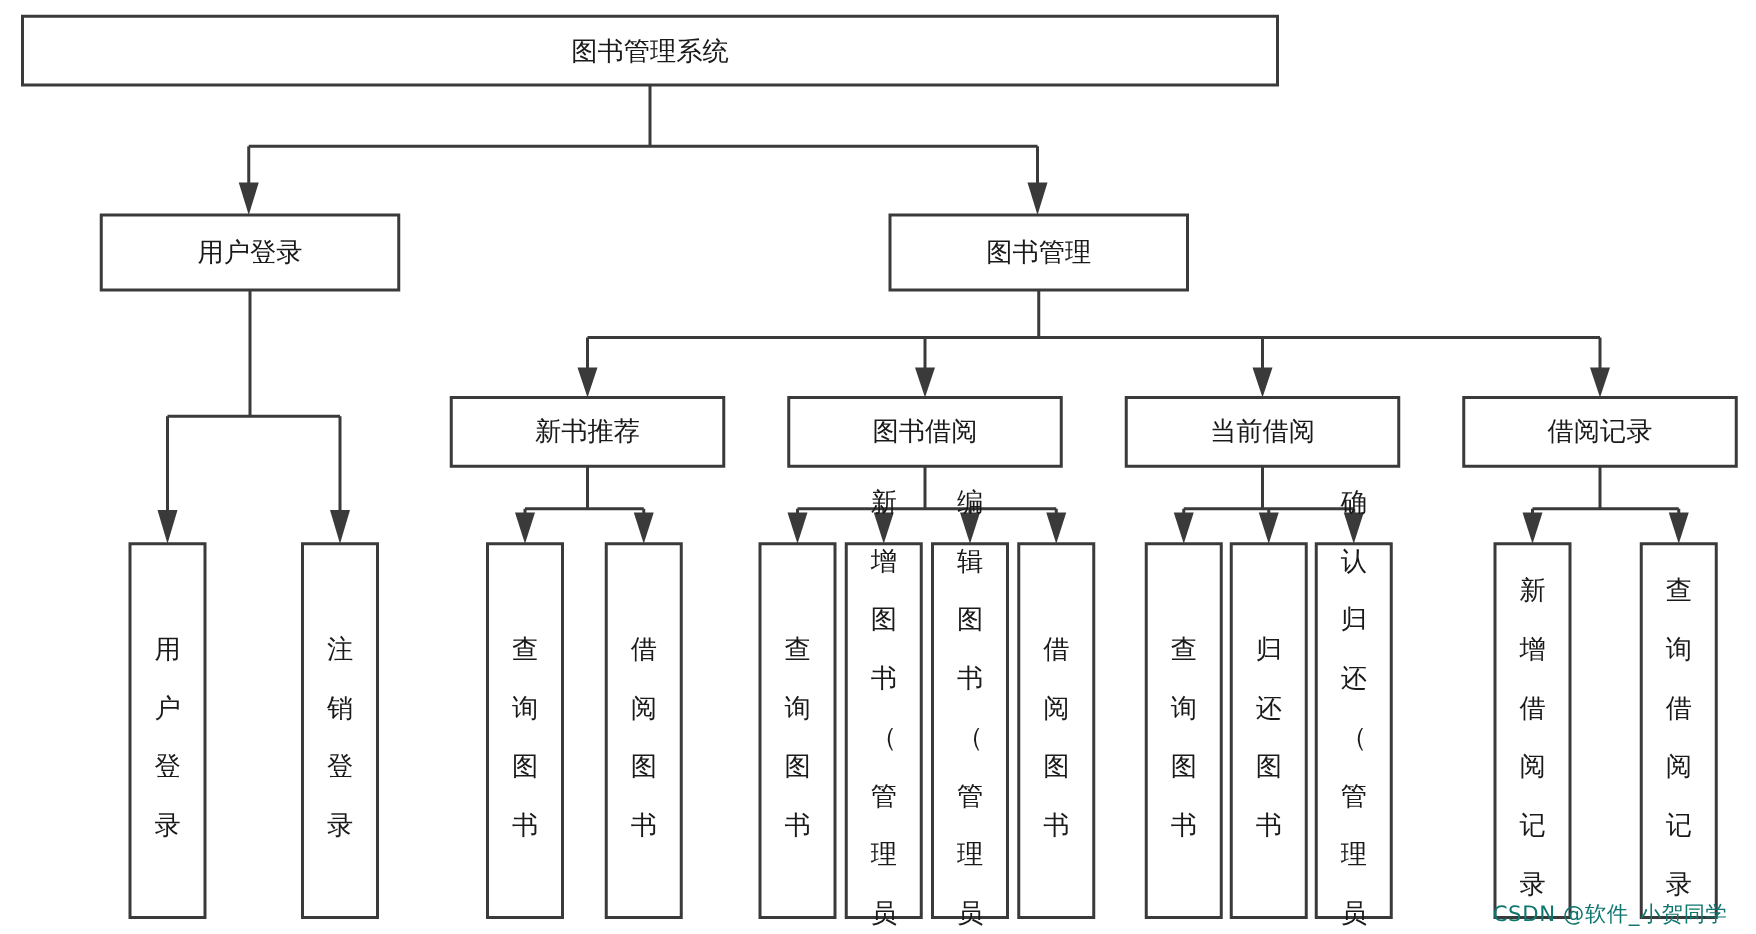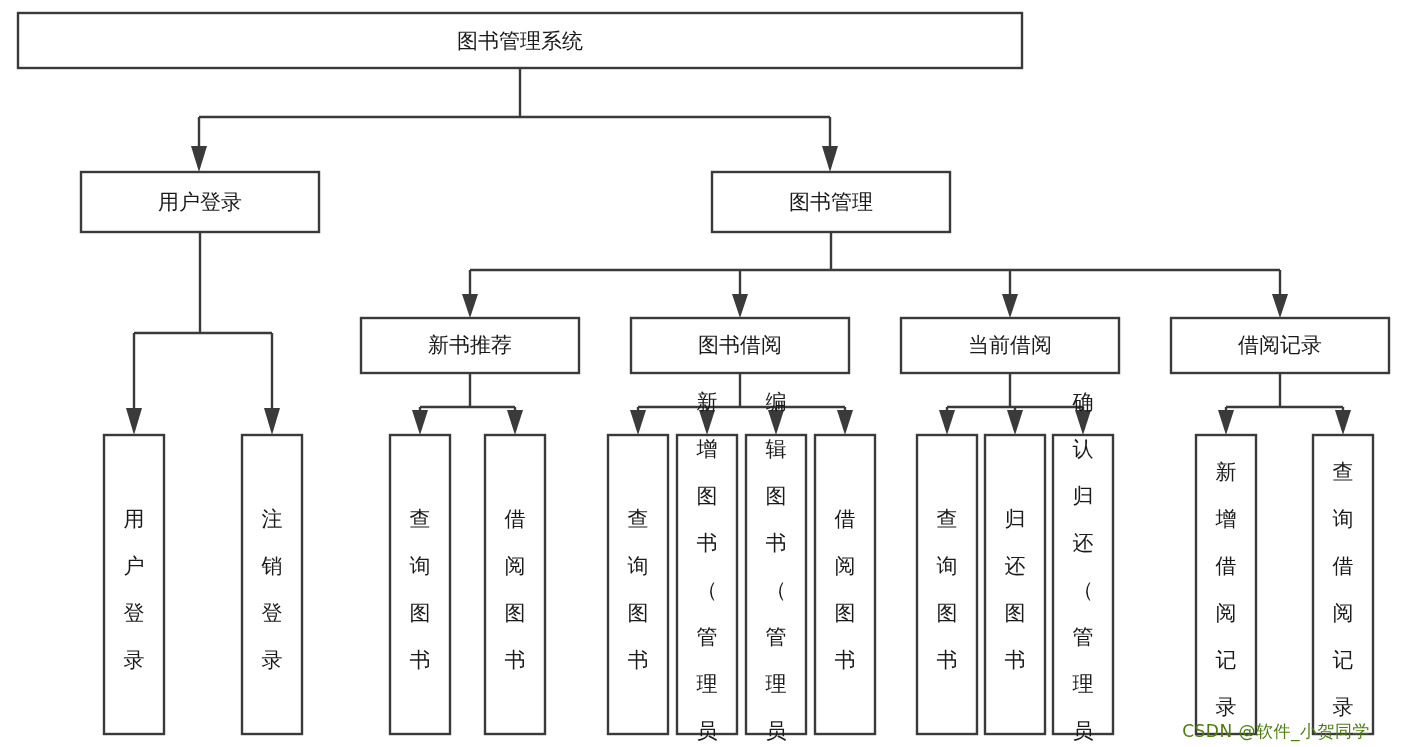--- a/index.html
+++ b/index.html
@@ -48,25 +48,25 @@
     dominant-baseline: middle;
   }
   .node-label-v {
     font-family: "DejaVu Sans", "Liberation Sans", sans-serif;
     font-size: 21px;
     fill: #1a1a1a;
     text-anchor: middle;
   }
   .watermark {
     position: absolute;
-    right: 20px;
+    right: 8px;
     bottom: 4px;
     font-family: "DejaVu Sans", "Liberation Sans", sans-serif;
     font-size: 17px;
-    color: #4d7c0f;
+    color: #0f766e;
     letter-spacing: 0.5px;
     white-space: nowrap;
     pointer-events: none;
   }
 </style>
 </head>
 <body>
 
 <div id="diagram-root">
   <svg class="diagram" viewBox="0 0 1405 747" xmlns="http://www.w3.org/2000/svg">

